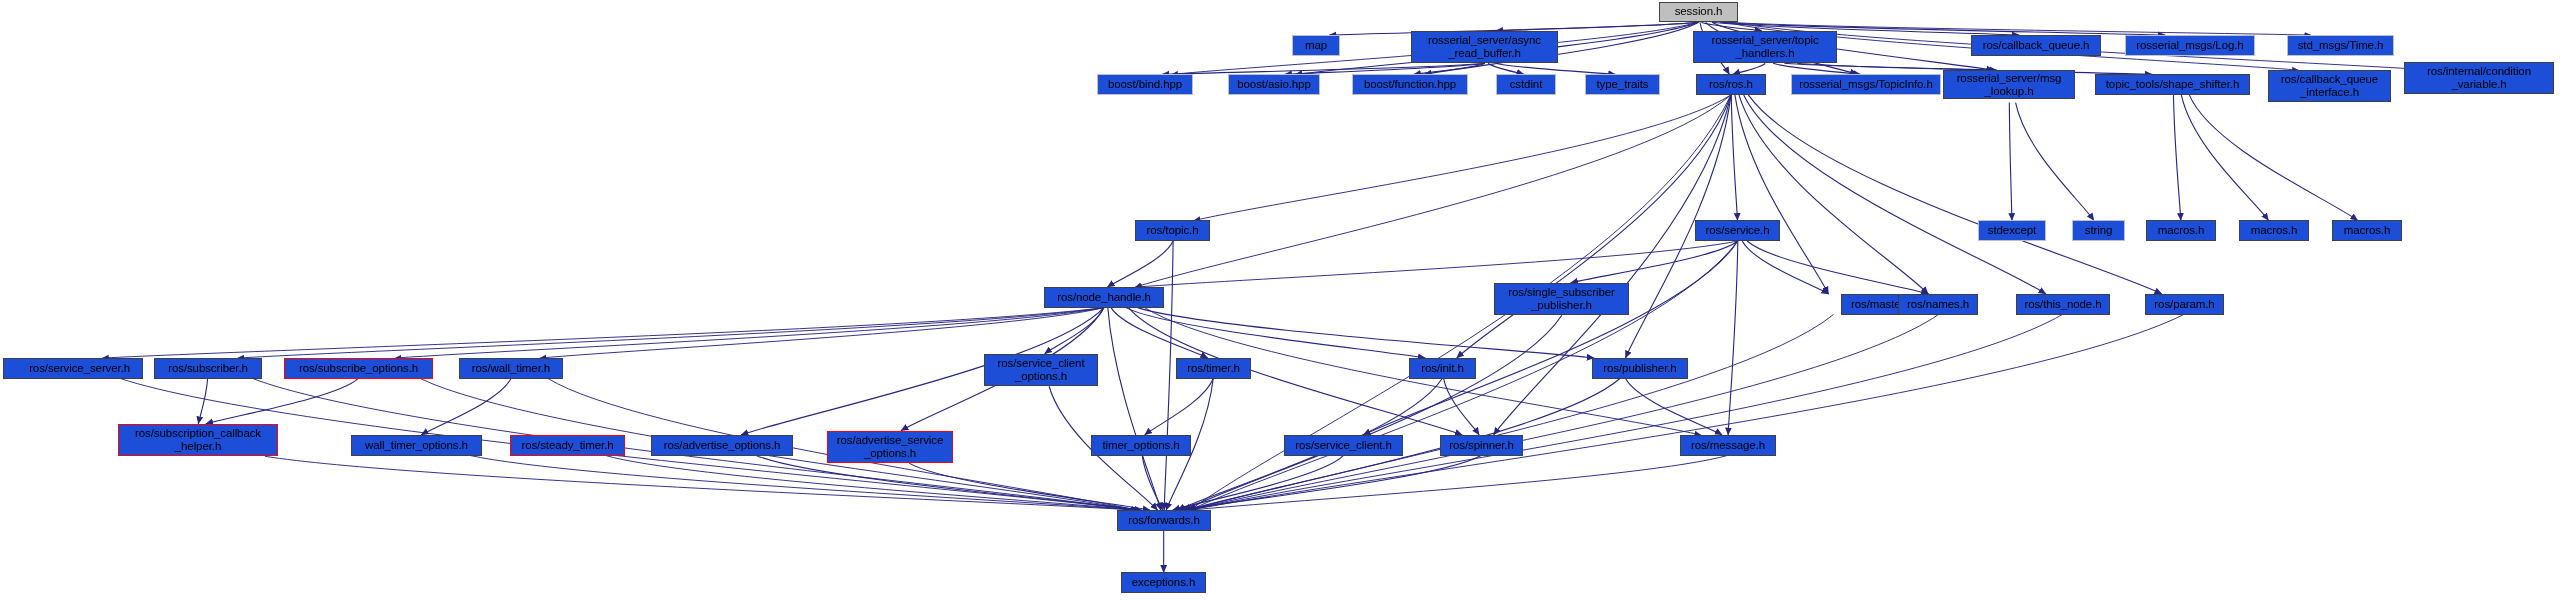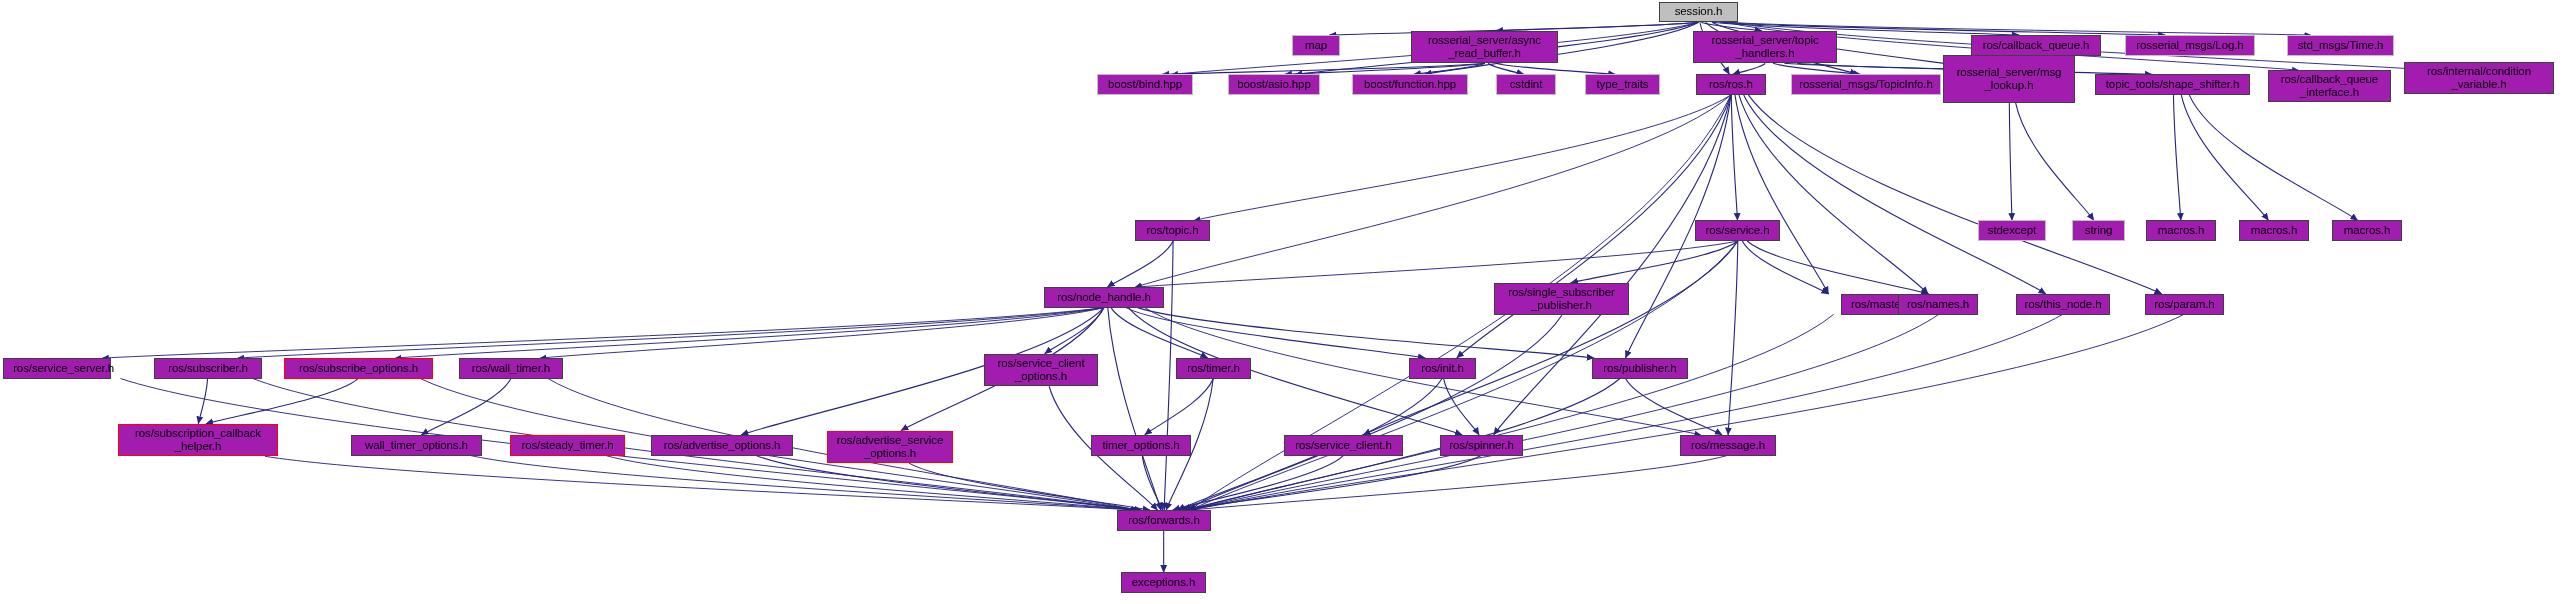--- a/index.html
+++ b/index.html
@@ -13,21 +13,21 @@
     overflow:hidden;
   }
   #edges{position:absolute;left:0;top:0;width:2576px;height:605px;}
   .node{
     position:absolute;
     box-sizing:border-box;
     display:flex;
     align-items:center;
     justify-content:center;
     text-align:center;
-    background:#a21caf;
+    background:#1d4ed8;
     border:0.9px solid #808080;
     color:#000000;
     font-size:11.5px;
     line-height:13px;
     white-space:pre-line;
     letter-spacing:-0.1px;
     z-index:5;
   }
   .node.solid{border:1.4px solid #404040;}
   .node.red{border:1.4px solid #ff0000;}
@@ -147,42 +147,42 @@
       <div class="node solid" style="left: 1971px; top: 35px; width: 130px; height: 20.5px;">ros/callback_queue.h</div>
       <div class="node thin" style="left: 2125px; top: 35px; width: 130px; height: 20.5px;">rosserial_msgs/Log.h</div>
       <div class="node thin" style="left: 2287px; top: 35px; width: 107px; height: 20.5px;">std_msgs/Time.h</div>
       <div class="node thin" style="left: 1097px; top: 74px; width: 96px; height: 20.5px;">boost/bind.hpp</div>
       <div class="node thin" style="left: 1228px; top: 74px; width: 92px; height: 20.5px;">boost/asio.hpp</div>
       <div class="node thin" style="left: 1352px; top: 74px; width: 116px; height: 20.5px;">boost/function.hpp</div>
       <div class="node thin" style="left: 1496px; top: 74px; width: 60px; height: 20.5px;">cstdint</div>
       <div class="node thin" style="left: 1585px; top: 74px; width: 75px; height: 20.5px;">type_traits</div>
       <div class="node solid" style="left: 1696px; top: 74px; width: 70px; height: 20.5px;">ros/ros.h</div>
       <div class="node thin" style="left: 1791px; top: 74px; width: 150px; height: 20.5px;">rosserial_msgs/TopicInfo.h</div>
-      <div class="node solid" style="left: 1943px; top: 55px; width: 132px; height: 48px;">rosserial_server/msg
+      <div class="node solid" style="left: 1943px; top: 70px; width: 132px; height: 29px;">rosserial_server/msg
 _lookup.h</div>
       <div class="node solid" style="left: 2095px; top: 74px; width: 155px; height: 20.5px;">topic_tools/shape_shifter.h</div>
       <div class="node solid" style="left: 2268px; top: 70px; width: 123px; height: 32px;">ros/callback_queue
 _interface.h</div>
       <div class="node solid" style="left: 2404px; top: 62px; width: 150px; height: 32px;">ros/internal/condition
 _variable.h</div>
       <div class="node thin" style="left: 1978px; top: 220px; width: 68px; height: 20.5px;">stdexcept</div>
       <div class="node thin" style="left: 2072px; top: 220px; width: 53px; height: 20.5px;">string</div>
       <div class="node solid" style="left: 2146px; top: 220px; width: 70px; height: 20.5px;">macros.h</div>
       <div class="node solid" style="left: 2239px; top: 220px; width: 70px; height: 20.5px;">macros.h</div>
       <div class="node solid" style="left: 2332px; top: 220px; width: 70px; height: 20.5px;">macros.h</div>
       <div class="node solid" style="left: 1135px; top: 220px; width: 75px; height: 20.5px;">ros/topic.h</div>
       <div class="node solid" style="left: 1695px; top: 220px; width: 85px; height: 20.5px;">ros/service.h</div>
       <div class="node solid" style="left: 1044px; top: 287px; width: 120px; height: 20.5px;">ros/node_handle.h</div>
       <div class="node solid" style="left: 1494px; top: 283px; width: 135px; height: 32px;">ros/single_subscriber
 _publisher.h</div>
       <div class="node solid" style="left: 1793px; top: 294px; width: 82px; height: 20.5px; margin-left: 48px;">ros/master.h</div>
       <div class="node solid" style="left: 1898px; top: 294px; width: 80px; height: 20.5px;">ros/names.h</div>
       <div class="node solid" style="left: 2016px; top: 294px; width: 94px; height: 20.5px;">ros/this_node.h</div>
       <div class="node solid" style="left: 2145px; top: 294px; width: 79px; height: 20.5px;">ros/param.h</div>
-      <div class="node solid" style="left: 2.6px; top: 358px; width: 108px; height: 20.5px; padding-left: 14px;">ros/service_server.h</div>
+      <div class="node solid" style="left: 2.6px; top: 358px; width: 140px; height: 20.5px; padding-left: 14px;">ros/service_server.h</div>
       <div class="node solid" style="left: 154px; top: 358px; width: 108px; height: 20.5px;">ros/subscriber.h</div>
       <div class="node red" style="left: 284px; top: 358px; width: 149px; height: 20.5px;">ros/subscribe_options.h</div>
       <div class="node solid" style="left: 459px; top: 358px; width: 104px; height: 20.5px;">ros/wall_timer.h</div>
       <div class="node solid" style="left: 984px; top: 354px; width: 114px; height: 32px;">ros/service_client
 _options.h</div>
       <div class="node solid" style="left: 1176px; top: 358px; width: 75px; height: 20.5px;">ros/timer.h</div>
       <div class="node solid" style="left: 1409px; top: 358px; width: 67px; height: 20.5px;">ros/init.h</div>
       <div class="node solid" style="left: 1572px; top: 358px; width: 96px; height: 20.5px; margin-left: 20px;">ros/publisher.h</div>
       <div class="node red" style="left: 118px; top: 424px; width: 160px; height: 32px; text-align: center;">ros/subscription_callback
 _helper.h</div>

